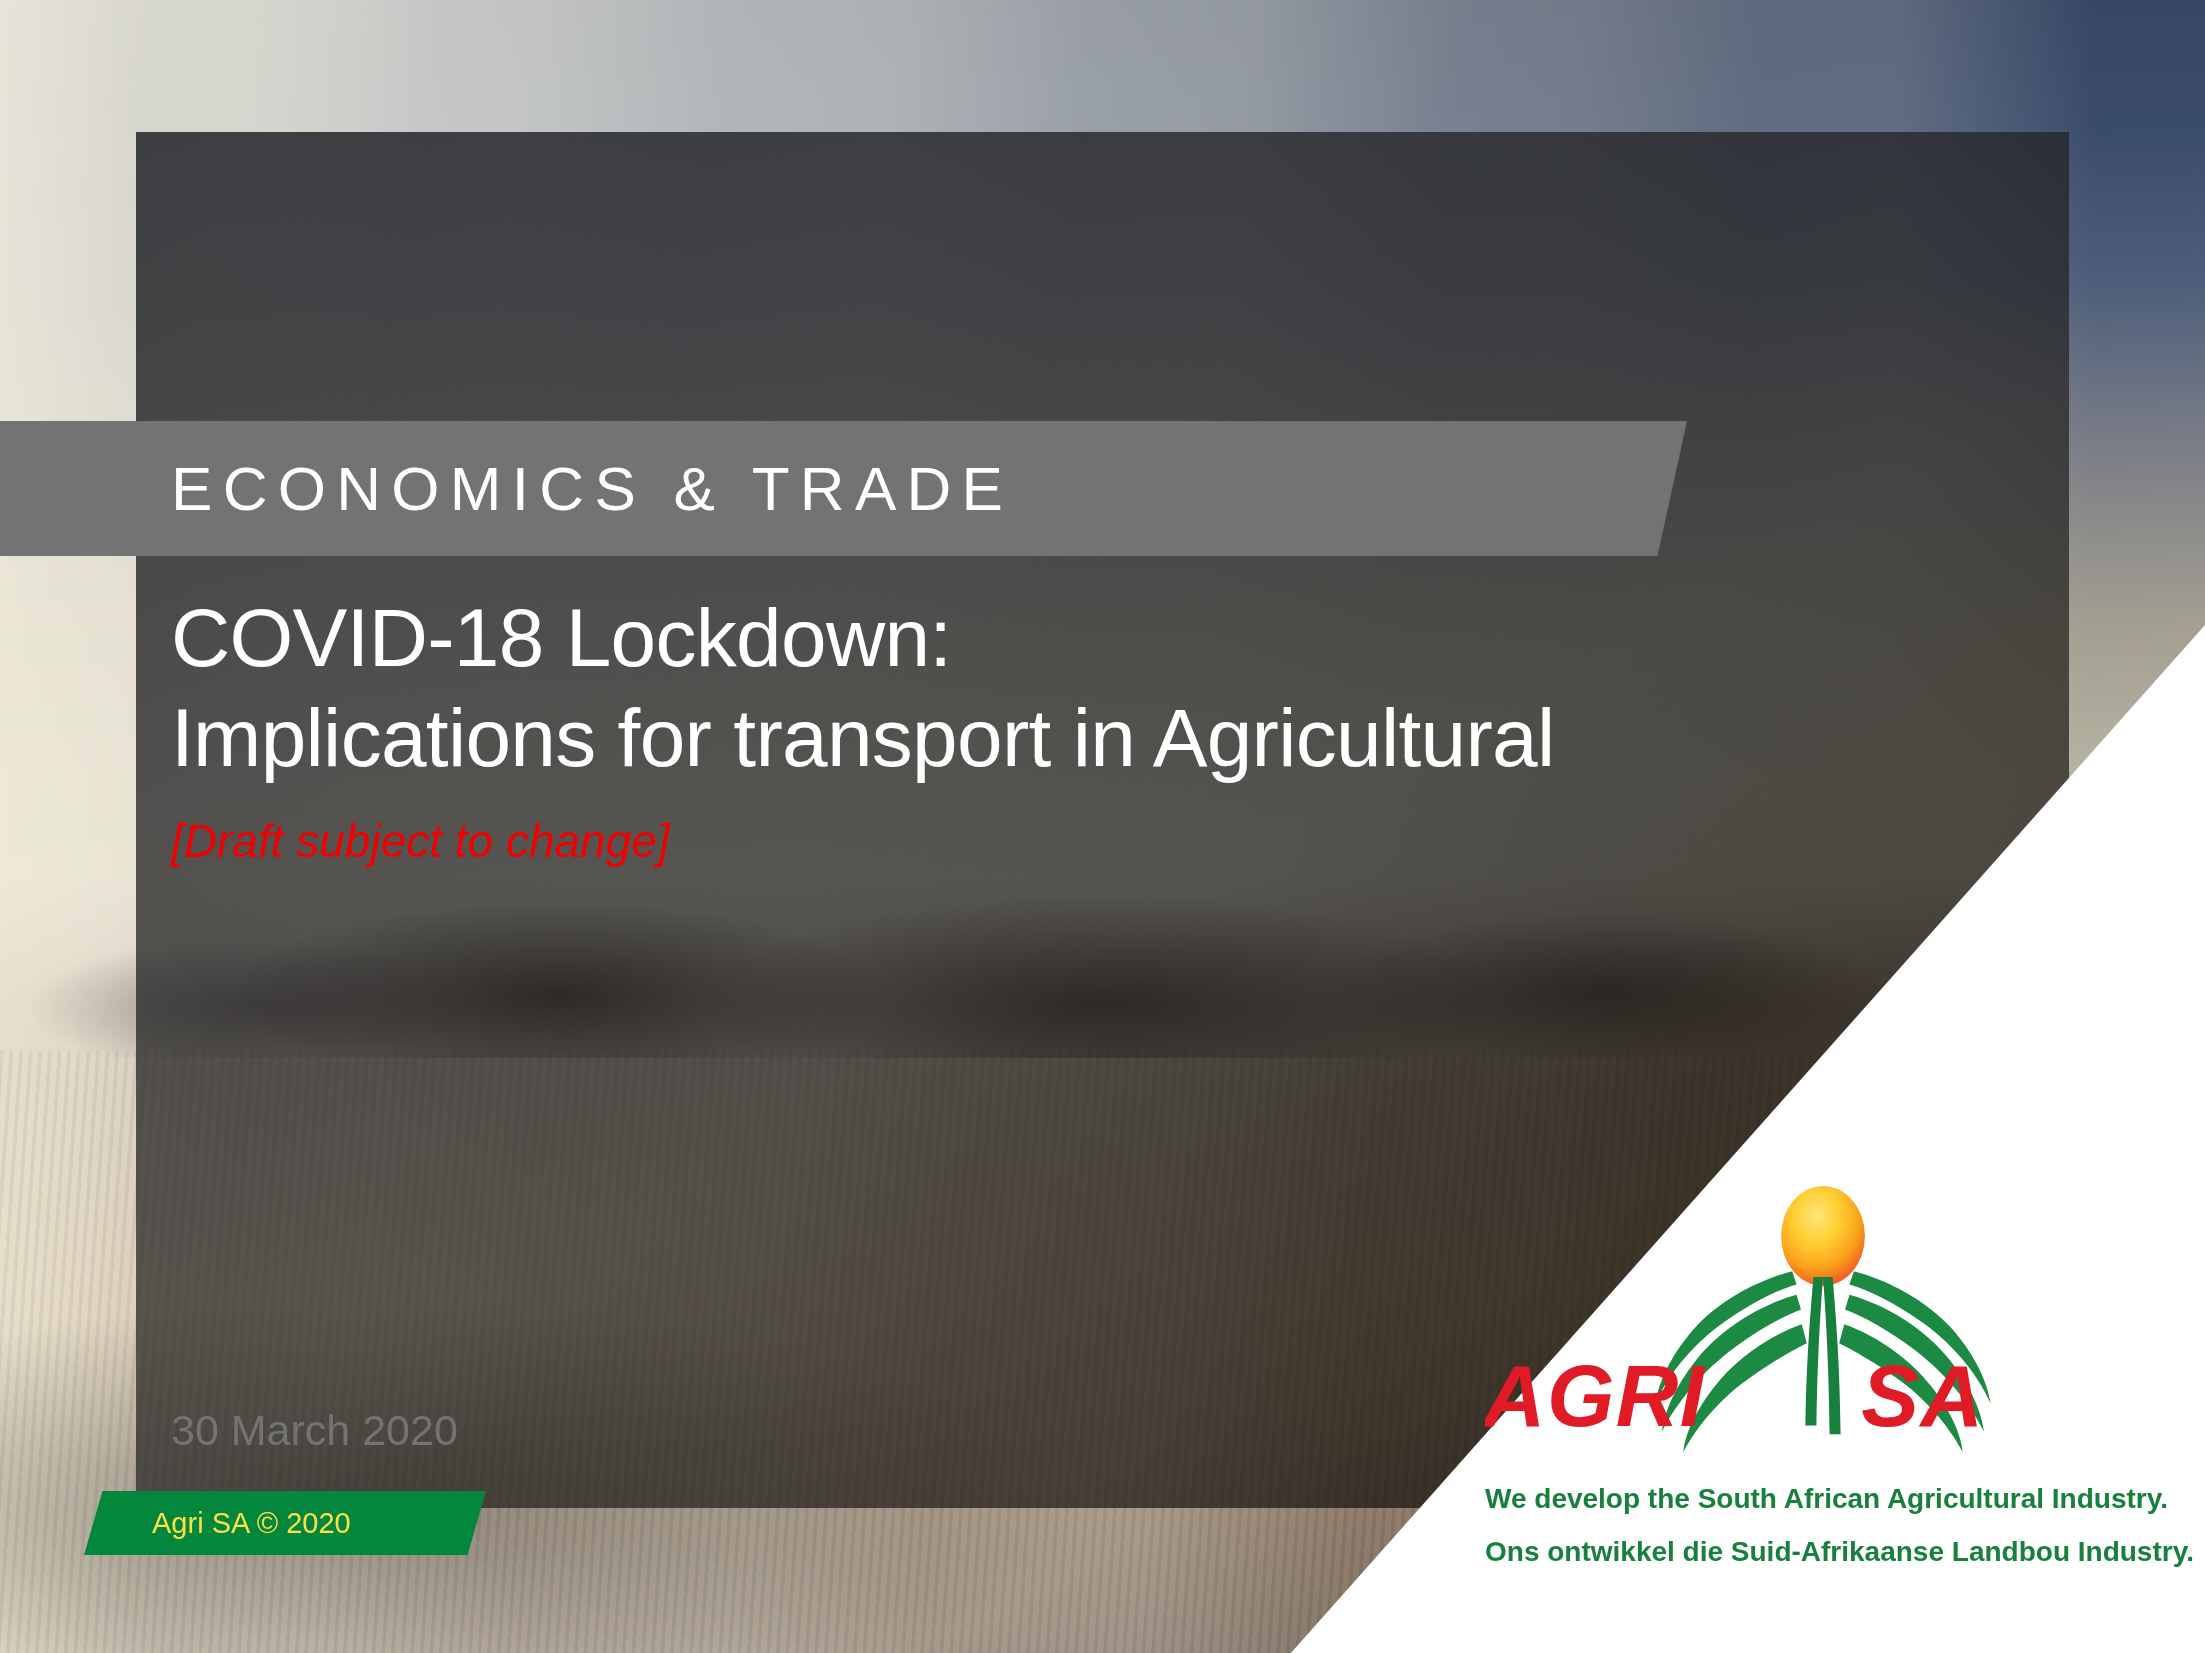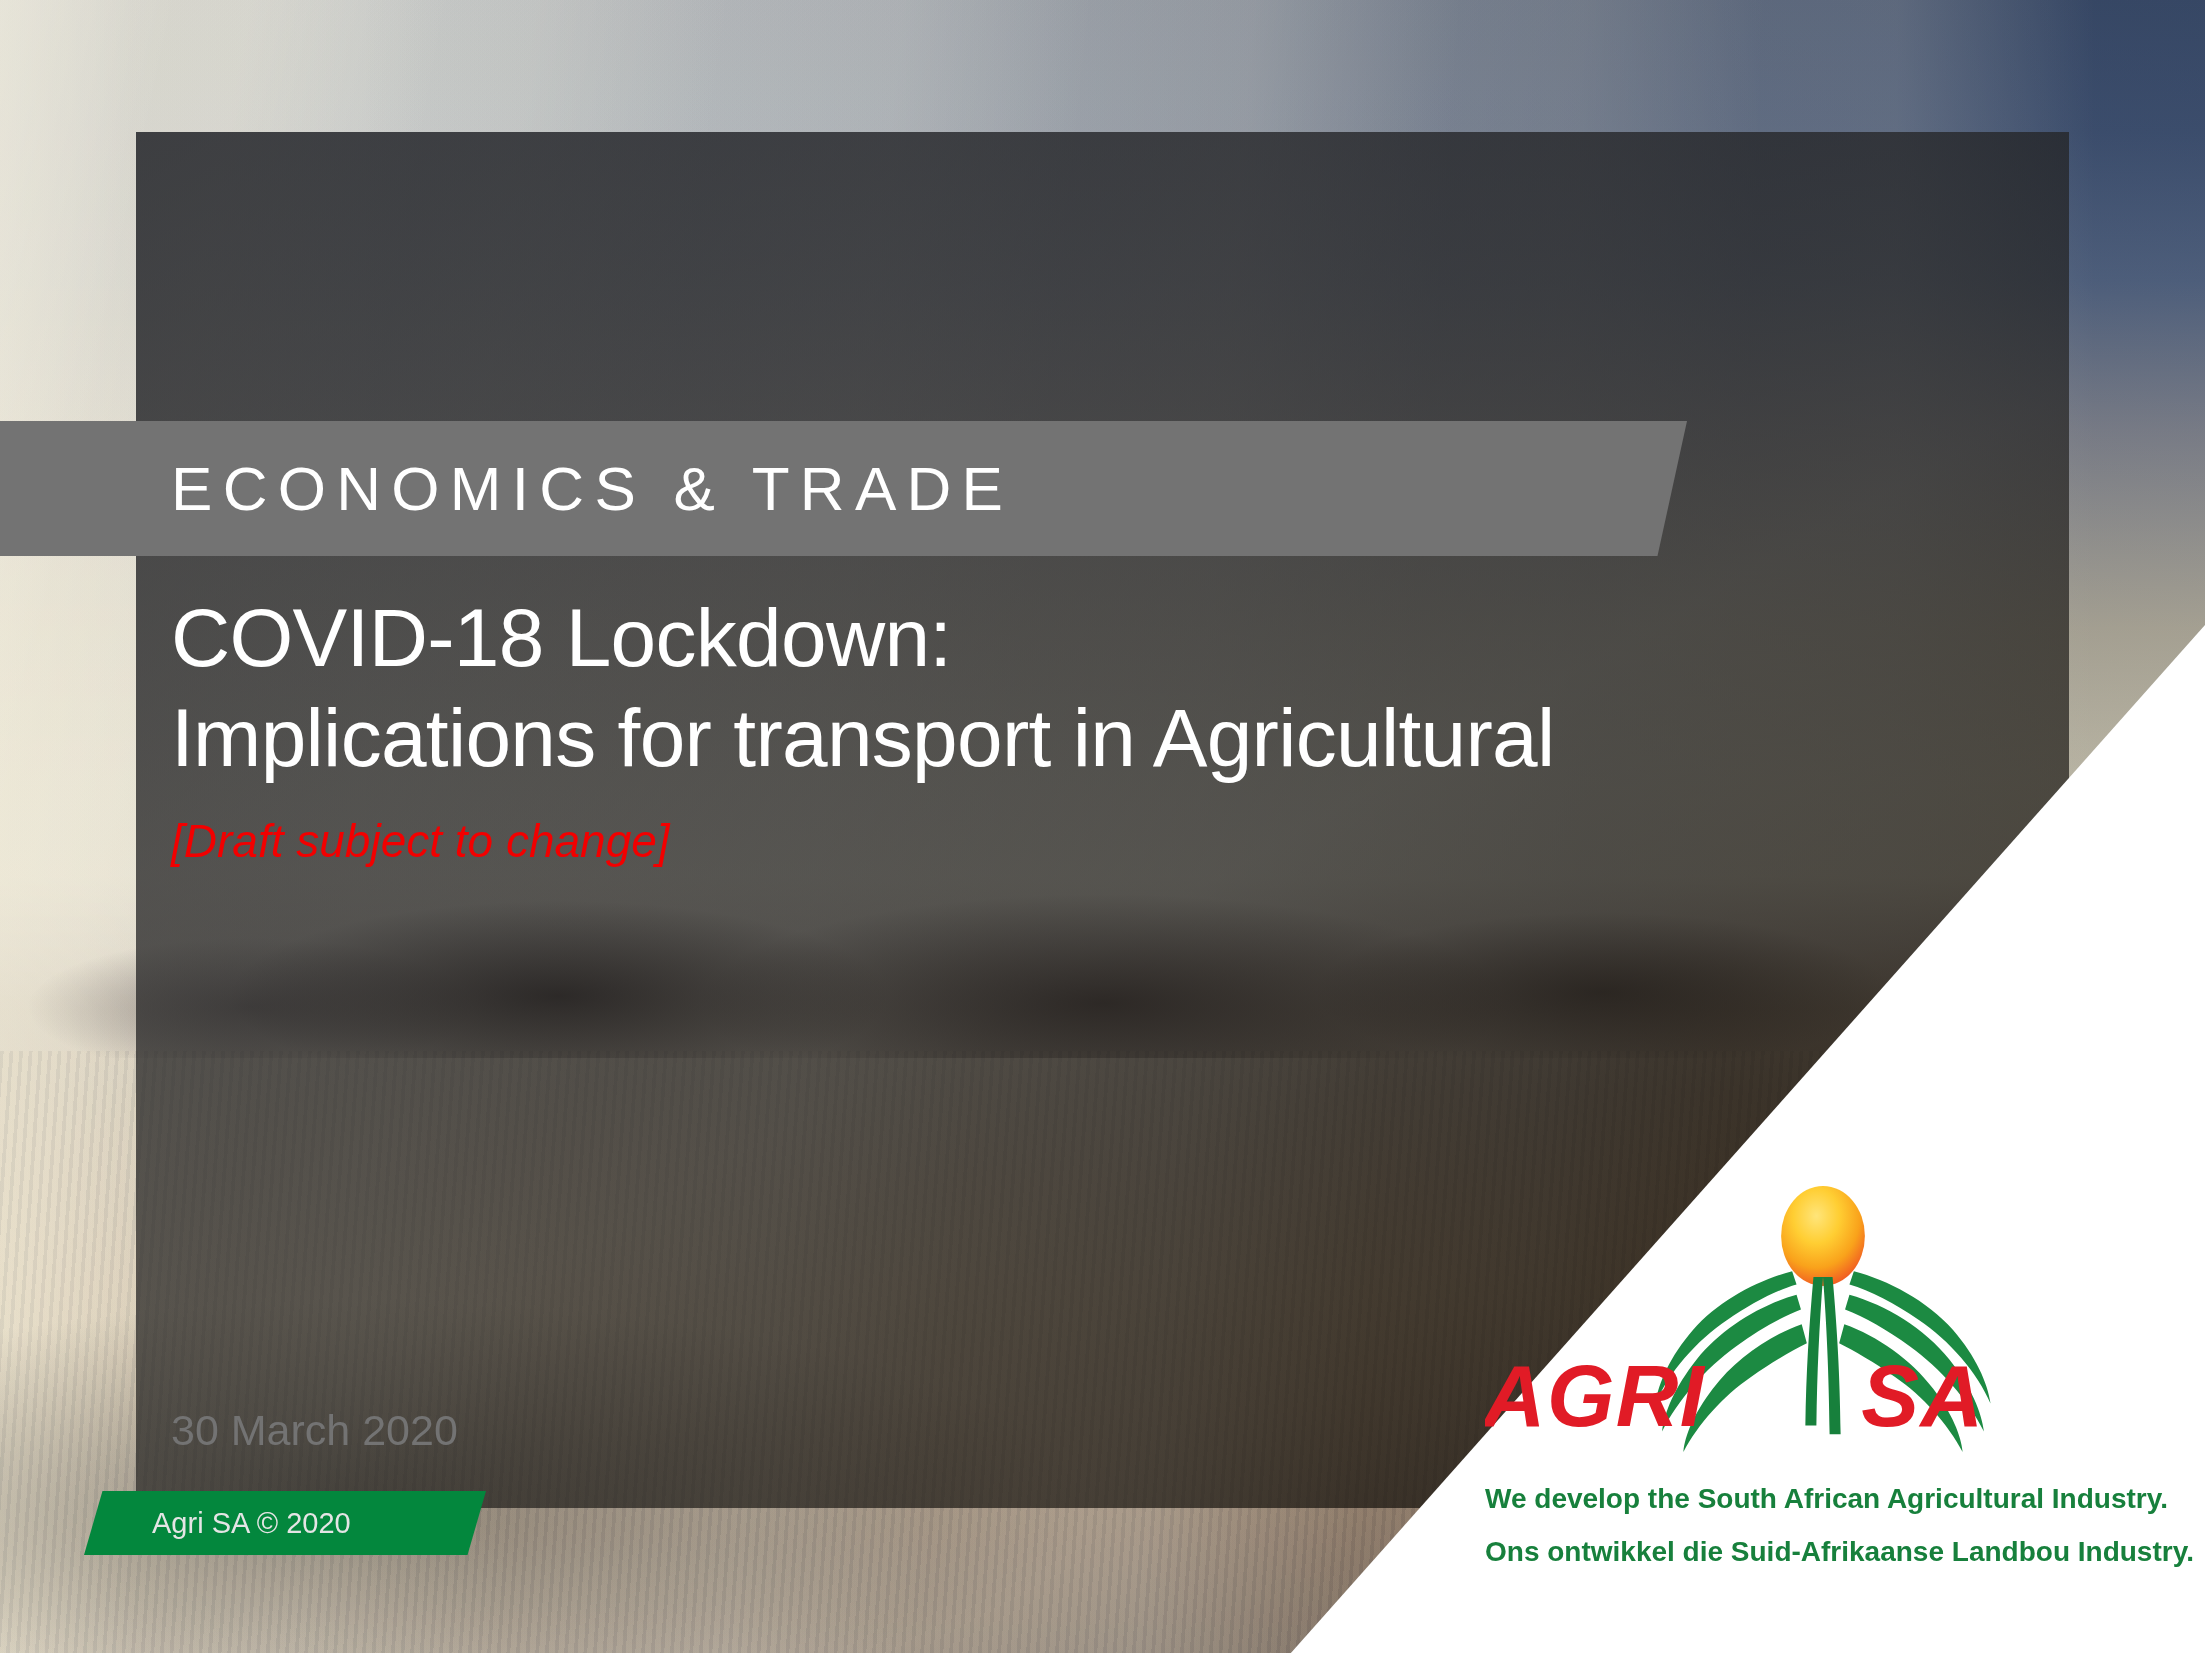--- a/index.html
+++ b/index.html
@@ -154,21 +154,21 @@
   .copy-tag {
     position:absolute;
     left:84px; top:1491px;
     width:402px; height:64px;
     background:#03873d;
     clip-path:polygon(4.6% 0, 100% 0, 95.4% 100%, 0 100%);
     display:flex; align-items:center;
   }
   .copy-tag-text {
     margin-left:68px;
-    color:#e5e5e5;
+    color:#fde047;
     font-size:29px;
     font-weight:400;
     white-space:nowrap;
   }
 
   
   .logo-block {
     position:absolute;
     left:1485px; top:1183px;
     width:676px;

